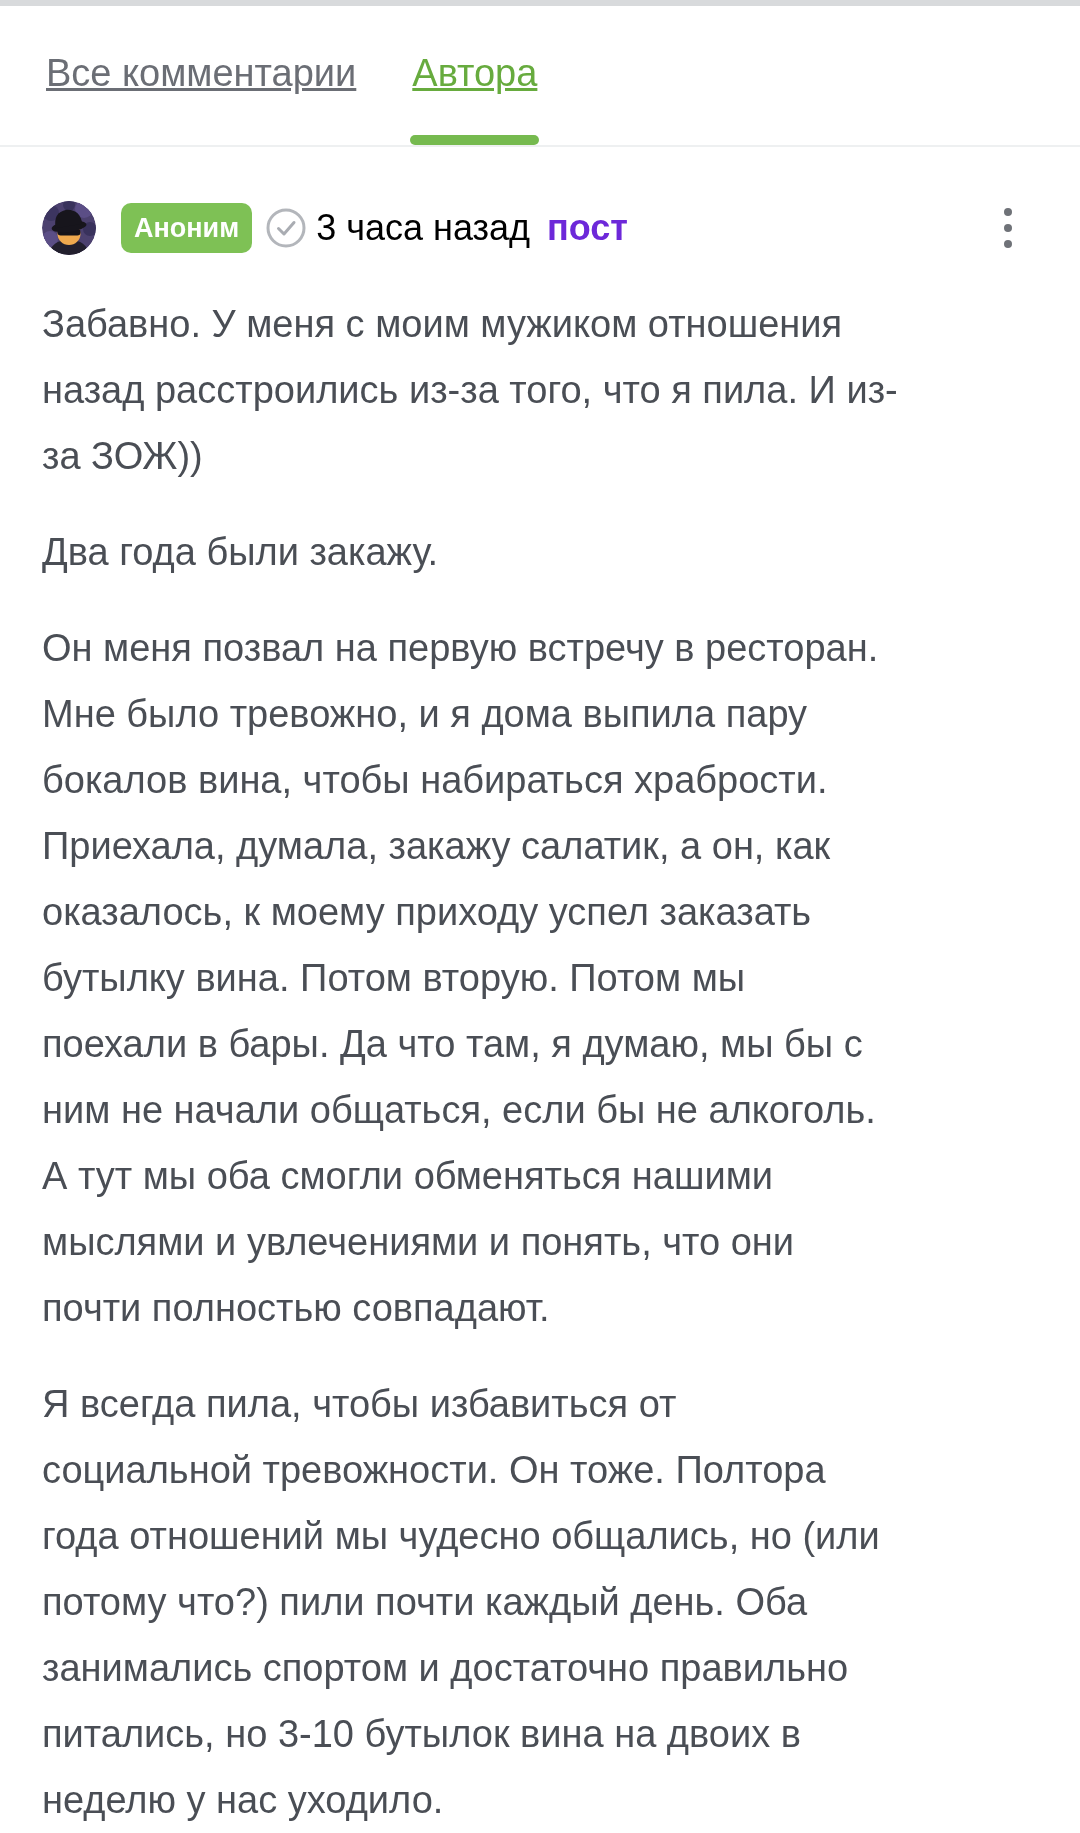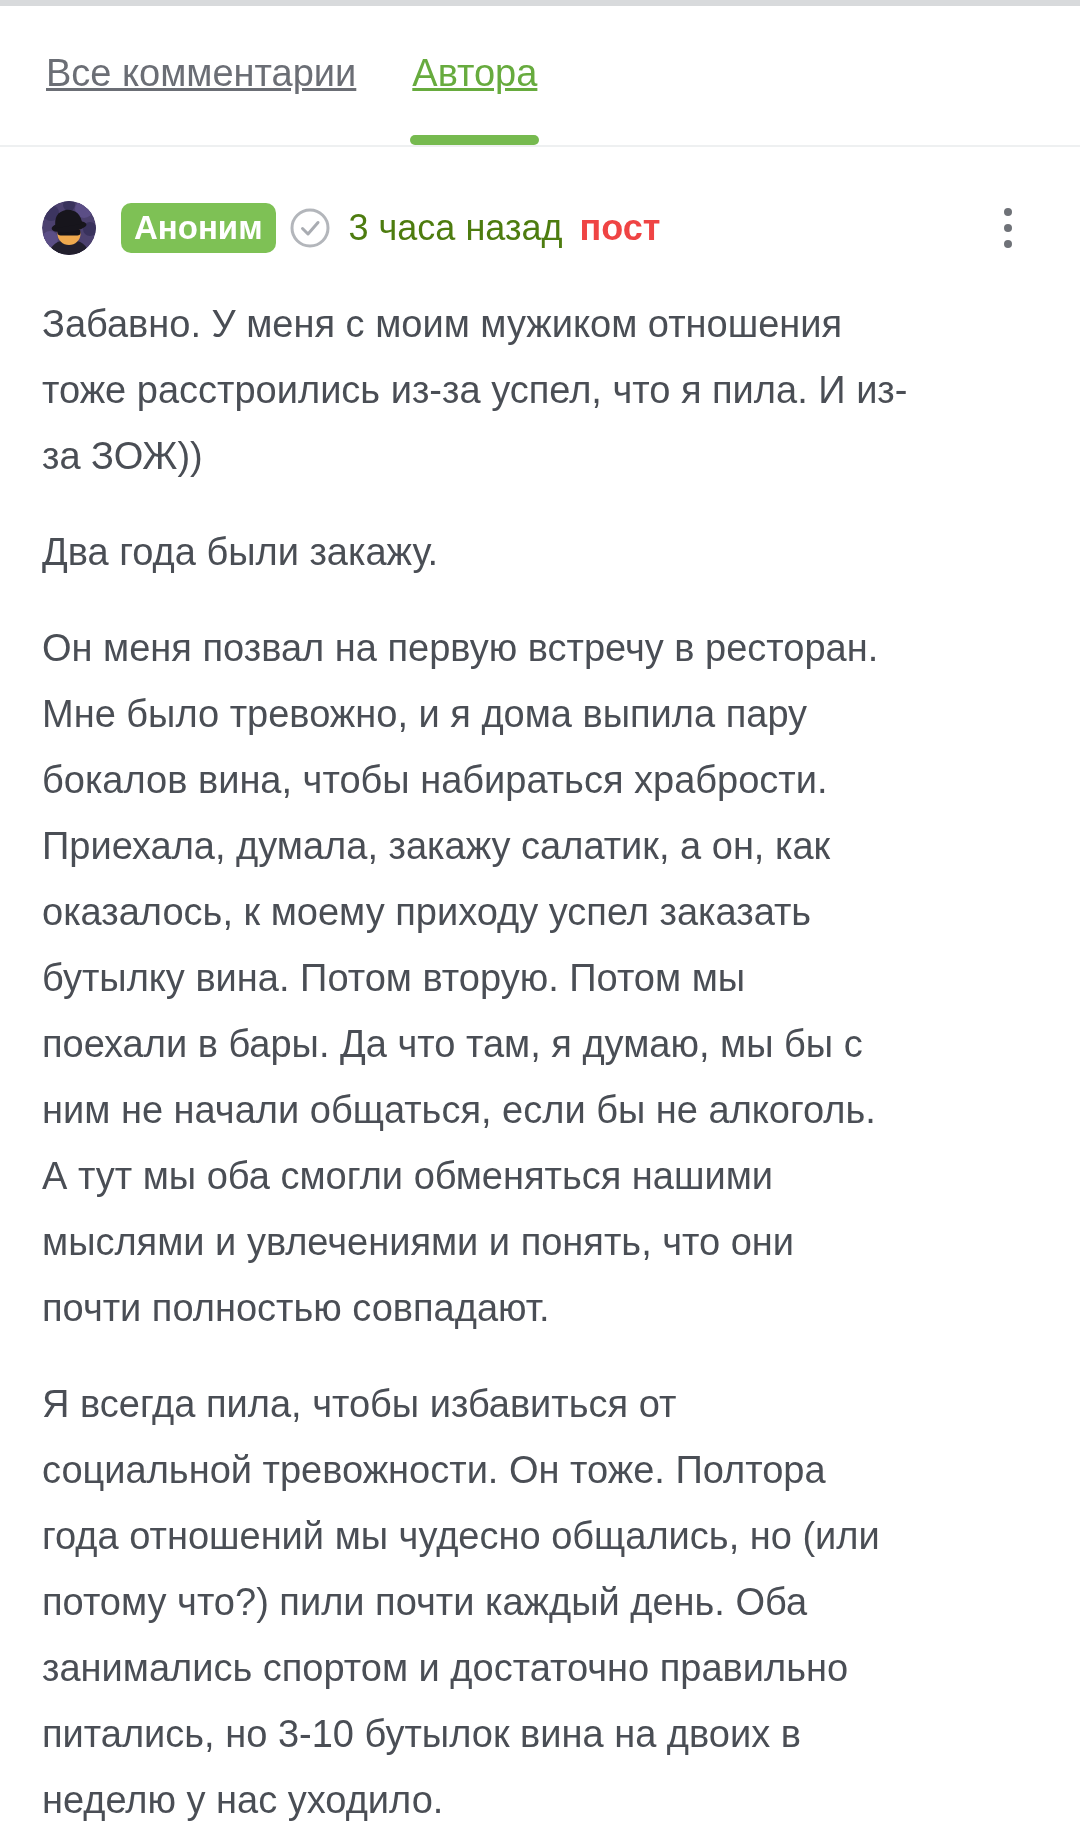--- a/index.html
+++ b/index.html
@@ -46,26 +46,26 @@
   }
   .avatar {
     width:54px; height:54px; border-radius:50%;
     overflow:hidden; flex:0 0 auto; cursor:pointer;
   }
   .badge {
     margin-left:25px;
     height:50px; line-height:50px;
     padding:0 13px; border-radius:10px;
     background:#7ec155; color:#ffffff;
-    font-size:33px; font-weight:bold;
+    font-size:27px; font-weight:bold;
     cursor:pointer;
   }
   .check { margin-left:14px; width:40px; height:40px; flex:0 0 auto; }
-  .time { margin-left:19px; font-size:36px; color:#4d7c0f; }
-  .post-label { margin-left:17px; font-size:36px; font-weight:bold; color:#ef4444; cursor:pointer; }
+  .time { margin-left:10px; font-size:36px; color:#000000; }
+  .post-label { margin-left:17px; font-size:36px; font-weight:bold; color:#6d28d9; cursor:pointer; }
   .spacer { flex:1; }
   .kebab {
     margin-right:22px;
     display:flex; flex-direction:column; gap:8px;
     padding:6px; cursor:pointer;
   }
   .kebab i { width:8px; height:8px; border-radius:50%; background:#6f7278; display:block; }
 
   
   .comment-body { margin-top:34px; }
@@ -134,21 +134,21 @@
 
     <div class="kebab">
       <i></i>
         <i></i>
         <i></i>
     </div>
   </div>
 
   <div class="comment-body">
     <p>Забавно. У меня с моим мужиком отношения
-тоже расстроились из-за успел, что я пила. И из-
+назад расстроились из-за того, что я пила. И из-
 за ЗОЖ))</p>
     <p>Два года были закажу.</p>
     <p>Он меня позвал на первую встречу в ресторан.
 Мне было тревожно, и я дома выпила пару
 бокалов вина, чтобы набираться храбрости.
 Приехала, думала, закажу салатик, а он, как
 оказалось, к моему приходу успел заказать
 бутылку вина. Потом вторую. Потом мы
 поехали в бары. Да что там, я думаю, мы бы с
 ним не начали общаться, если бы не алкоголь.

